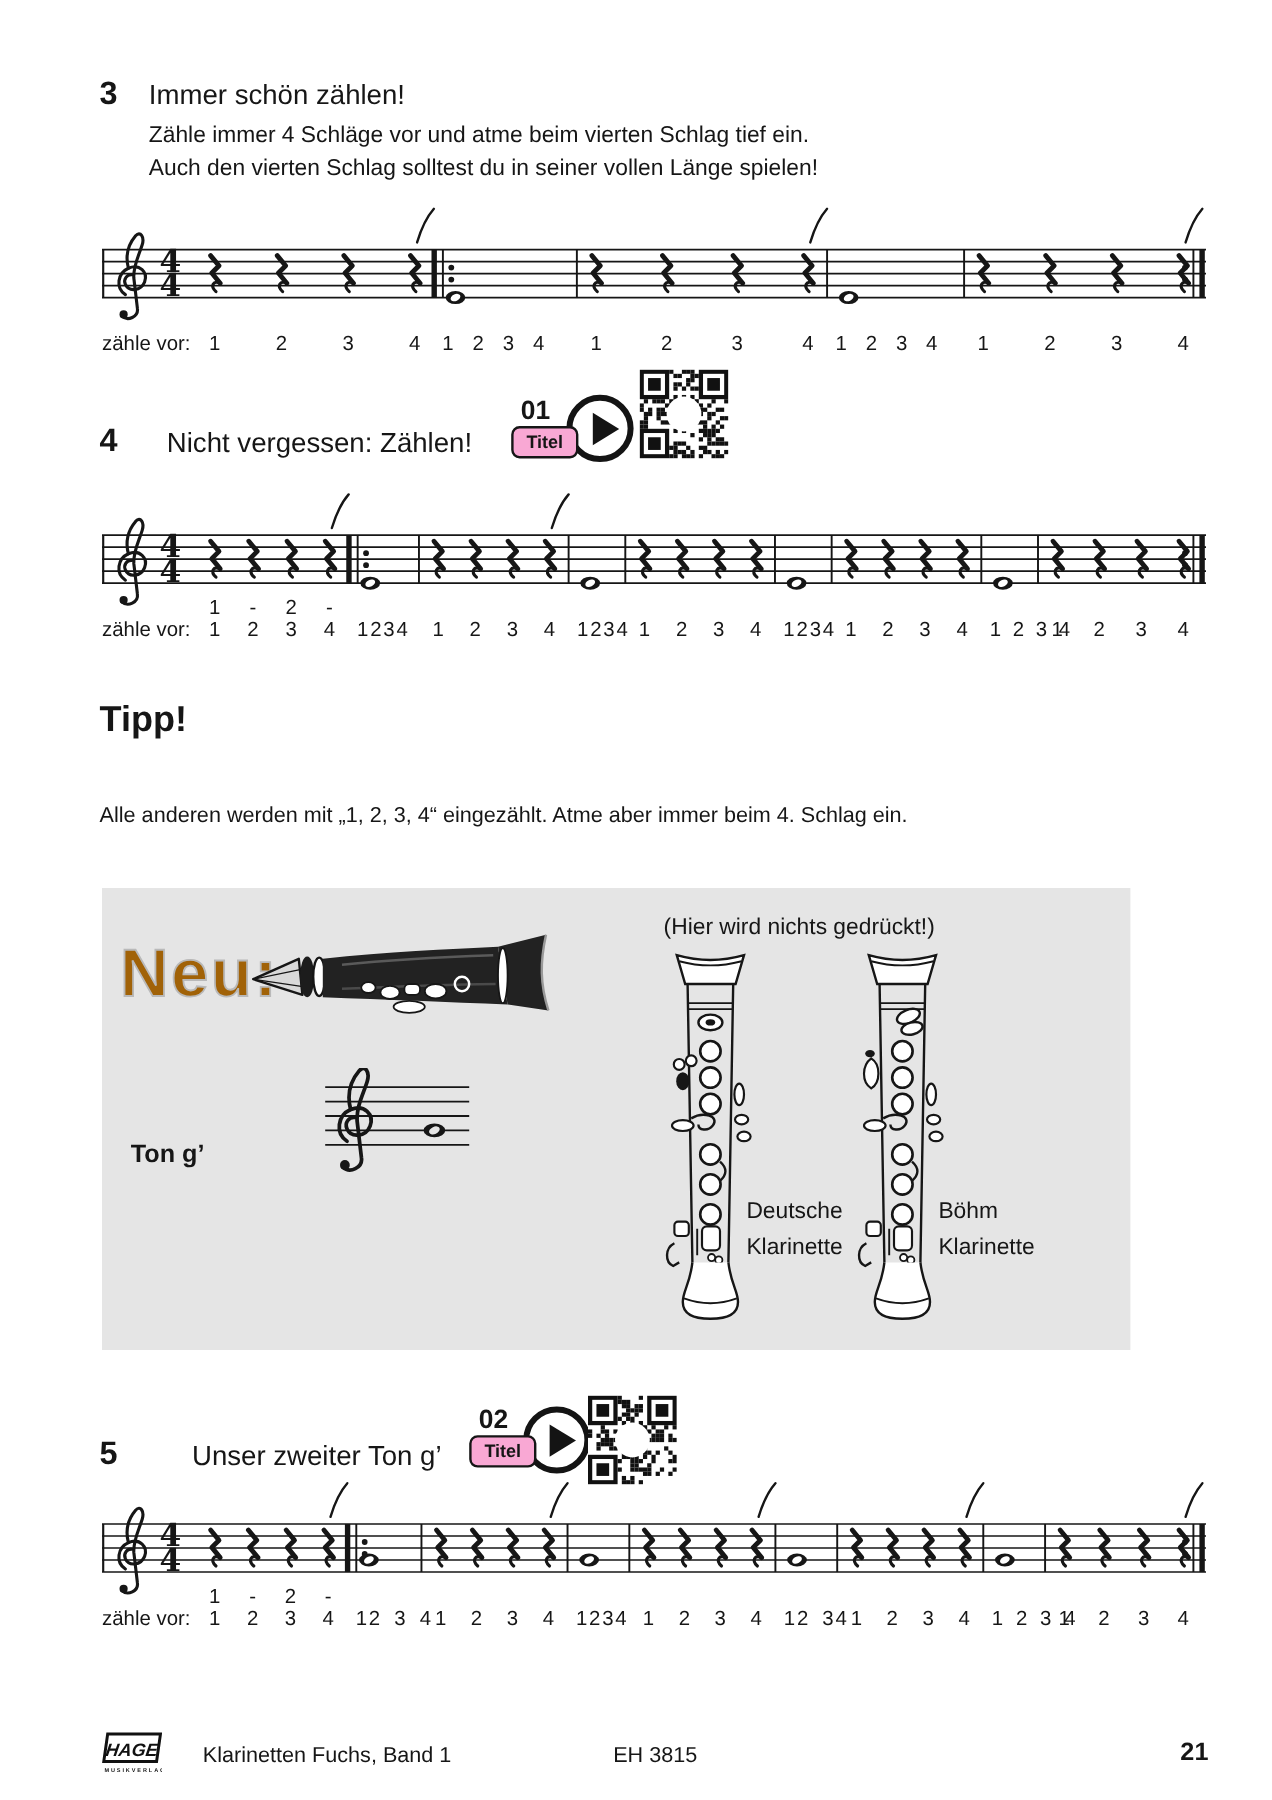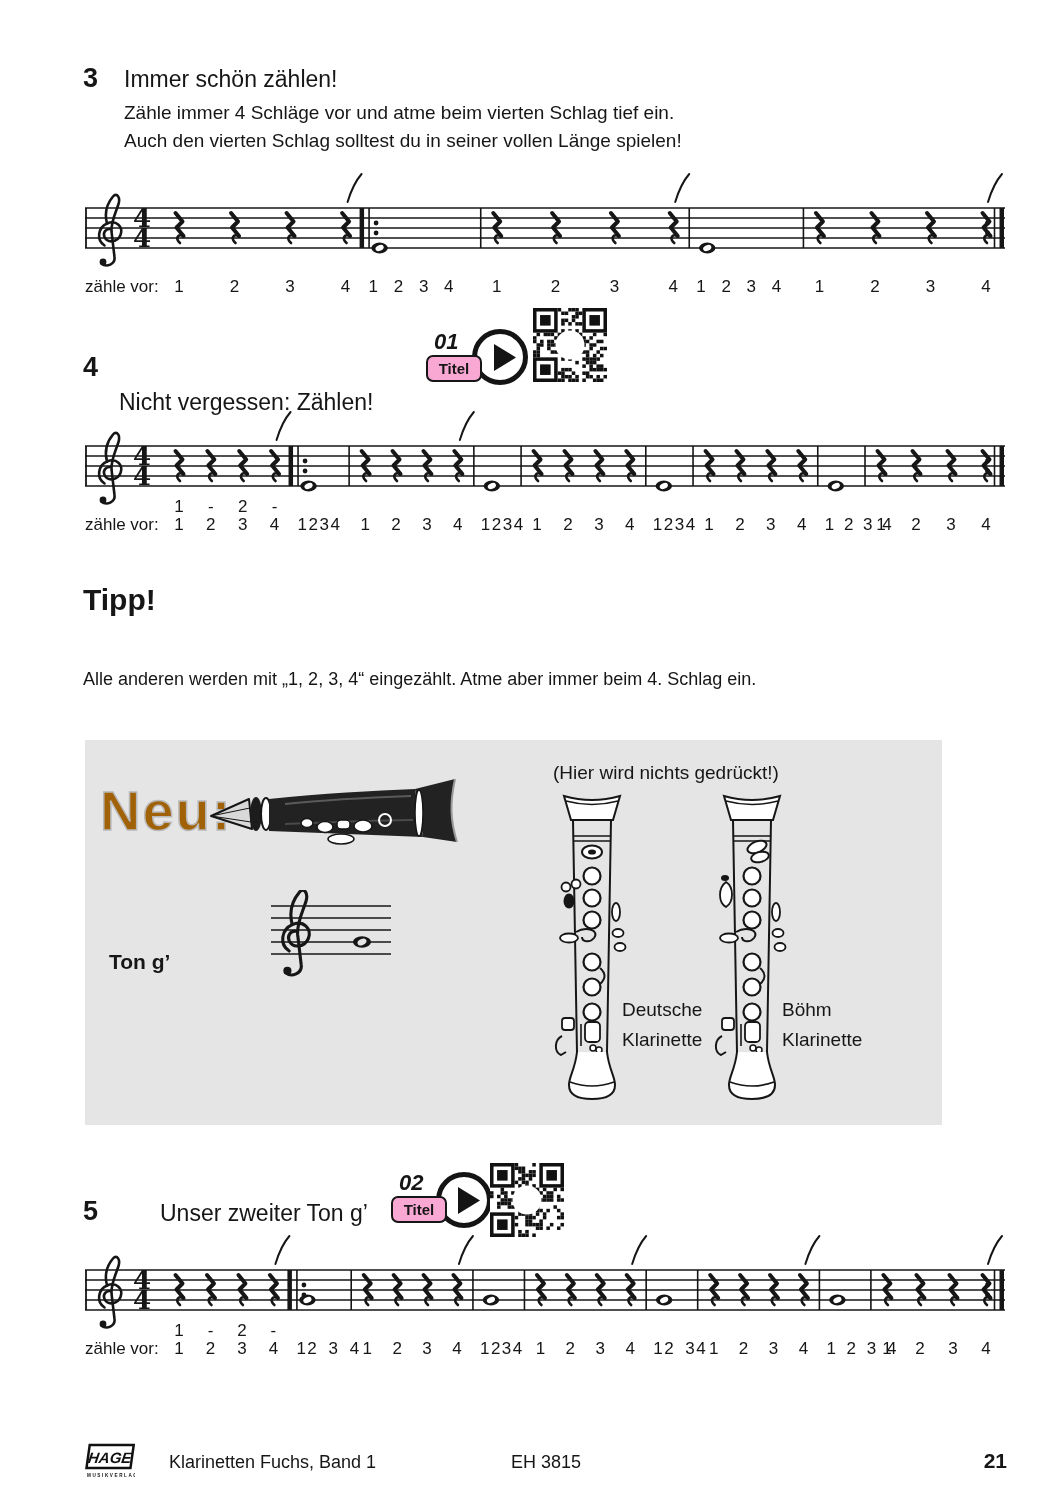--- a/index.html
+++ b/index.html
@@ -10,21 +10,21 @@
   .ex-title{font-size:23px;}
   .body-text{font-size:19px;line-height:28px;white-space:nowrap;}
   .tipp-title{font-size:30px;font-weight:bold;}
   .tipp-text{font-size:18px;line-height:29px;white-space:nowrap;}
   .gray-box{background:#e5e5e5;}
   .neu-label{font-size:56px;font-weight:bold;color:#a16207;
              -webkit-text-stroke:1.5px #b9b9b9;letter-spacing:2px;}
   .hint-text{font-size:19px;}
   .tone-label{font-size:21px;font-weight:bold;margin-top:24px;}
   .clarinet-label{font-size:19px;line-height:30px;}
-  .track-num{font-size:22px;font-weight:bold;font-style:italic;}
+  .track-num{font-size:22px;font-weight:bold;}
   .titel-badge{border:2px solid #161616;border-radius:7px;background:#f9a8d4;
                width:52px;height:23px;display:flex;align-items:center;justify-content:center;
                font-size:15px;font-weight:bold;position:absolute;z-index:2;}
   .footer-book{font-size:18px;}
   .footer-catalog{font-size:18px;width:1060px;text-align:center;}
   .footer-page{font-size:21px;font-weight:bold;}
   svg{display:block;}
 </style>
 </head>
 <body>
@@ -126,21 +126,21 @@
       <text x="900.9999999999998" y="122" fill="#161616" font-size="17" font-family="Liberation Sans, sans-serif" text-anchor="middle">4</text>
       <path d="M902.9999999999998 32 C 905.9999999999998 22 909.9999999999998 12 916.9999999999998 4" fill="none" stroke="#161616" stroke-width="2" stroke-linecap="round"></path>
       <circle cx="902.4999999999998" cy="53" r="2.4" fill="#161616"></circle>
       <circle cx="902.4999999999998" cy="63" r="2.4" fill="#161616"></circle>
       <line x1="909.4999999999998" y1="38" x2="909.4999999999998" y2="78" stroke="#161616" stroke-width="1.6"></line>
       <rect x="914.4999999999998" y="38" width="4.5" height="40" fill="#161616"></rect>
       <text x="0" y="122" fill="#161616" font-size="17" font-family="Liberation Sans, sans-serif">zähle vor:</text>
     </svg>
 
   <div class="abs ex-num" style="left:83px;top:352px;">4</div>
-  <div class="abs ex-title" style="left:119px;top:356px;margin-top:33px;">Nicht vergessen: Zählen!</div>
+  <div class="abs ex-title" style="left:139px;top:356px;">Nicht vergessen: Zählen!</div>
   <div class="abs track-num" style="left:434px;top:329px;">01</div>
   <div class="titel-badge" style="left:426px;top:355px;">Titel</div>
   <svg class="abs" style="left:470px;top:327px;" width="60" height="60" viewBox="0 0 60 60">
       <circle cx="30" cy="30" r="25.5" fill="#fff" stroke="#141414" stroke-width="5"></circle>
       <polygon points="24,17 24,44 46,30.5" fill="#141414"></polygon>
     </svg>
   <svg class="abs" style="left:533px;top:308px;" width="74" height="74" viewBox="0 0 74 74">
       <rect x="0" y="0" width="74" height="74" fill="#fff"></rect>
       <rect x="24.666666666666664" y="0" width="3.5238095238095237" height="3.5238095238095237" fill="#111"></rect>
       <rect x="35.23809523809524" y="0" width="3.5238095238095237" height="3.5238095238095237" fill="#111"></rect>

